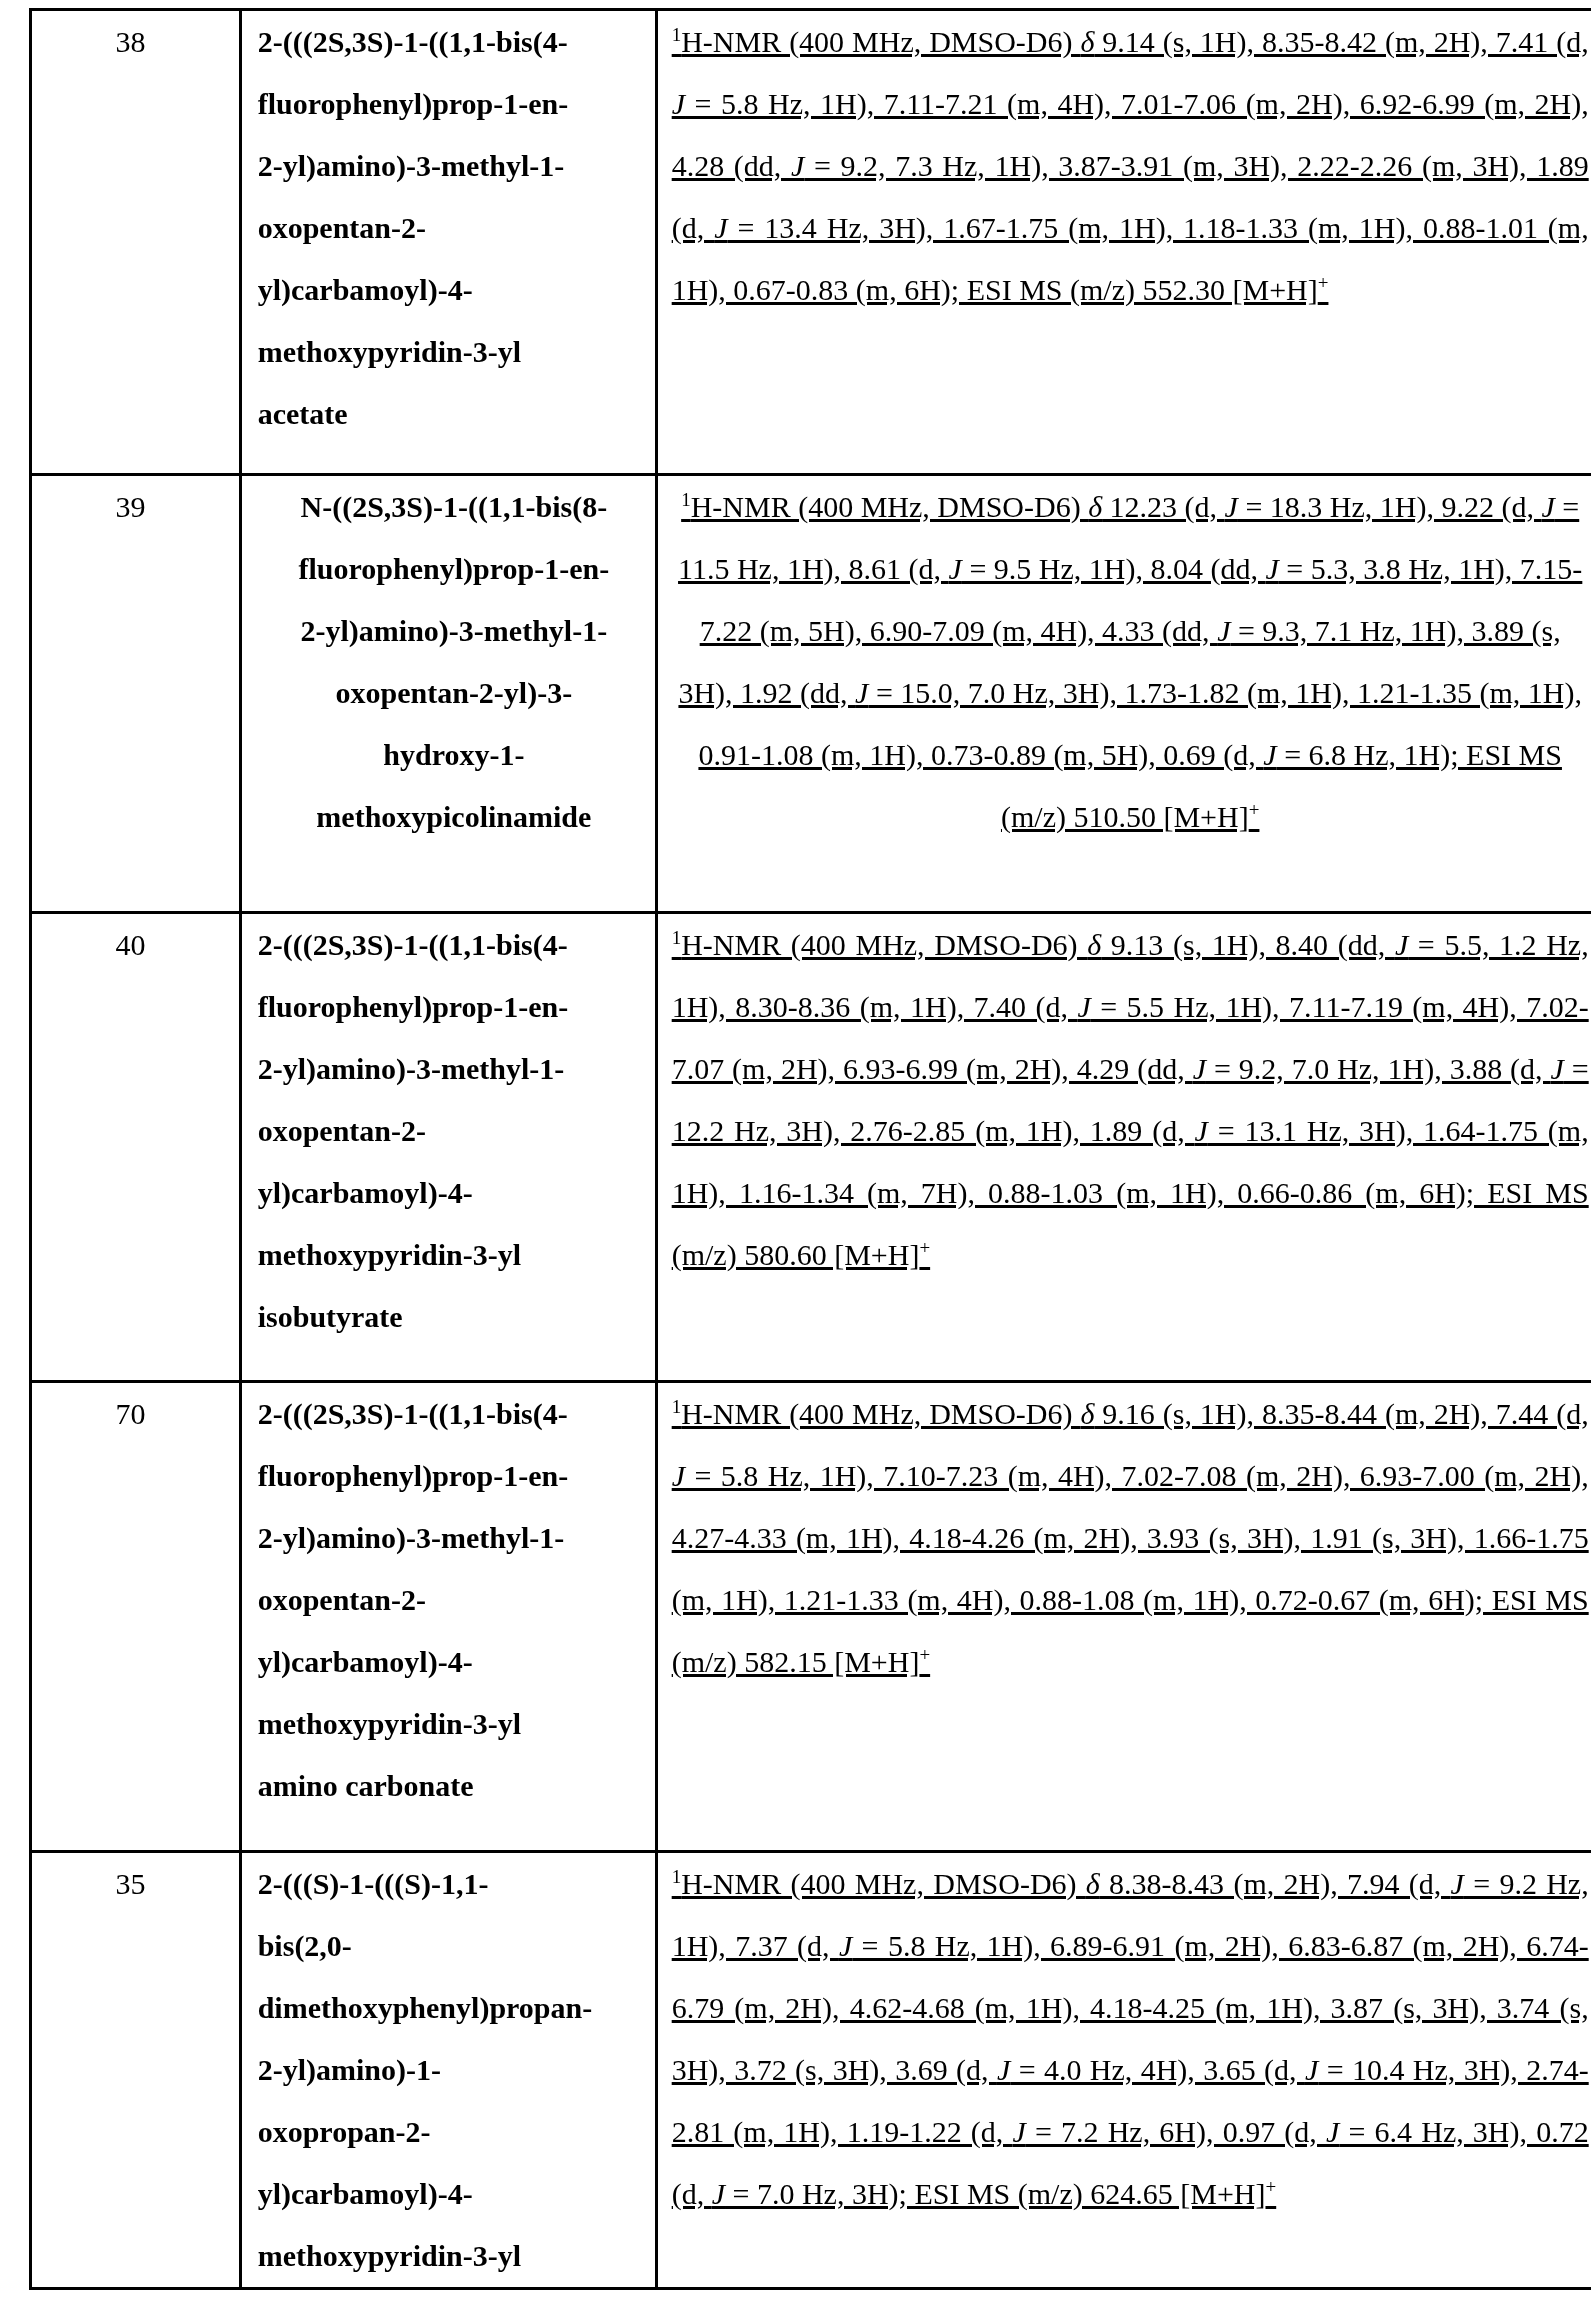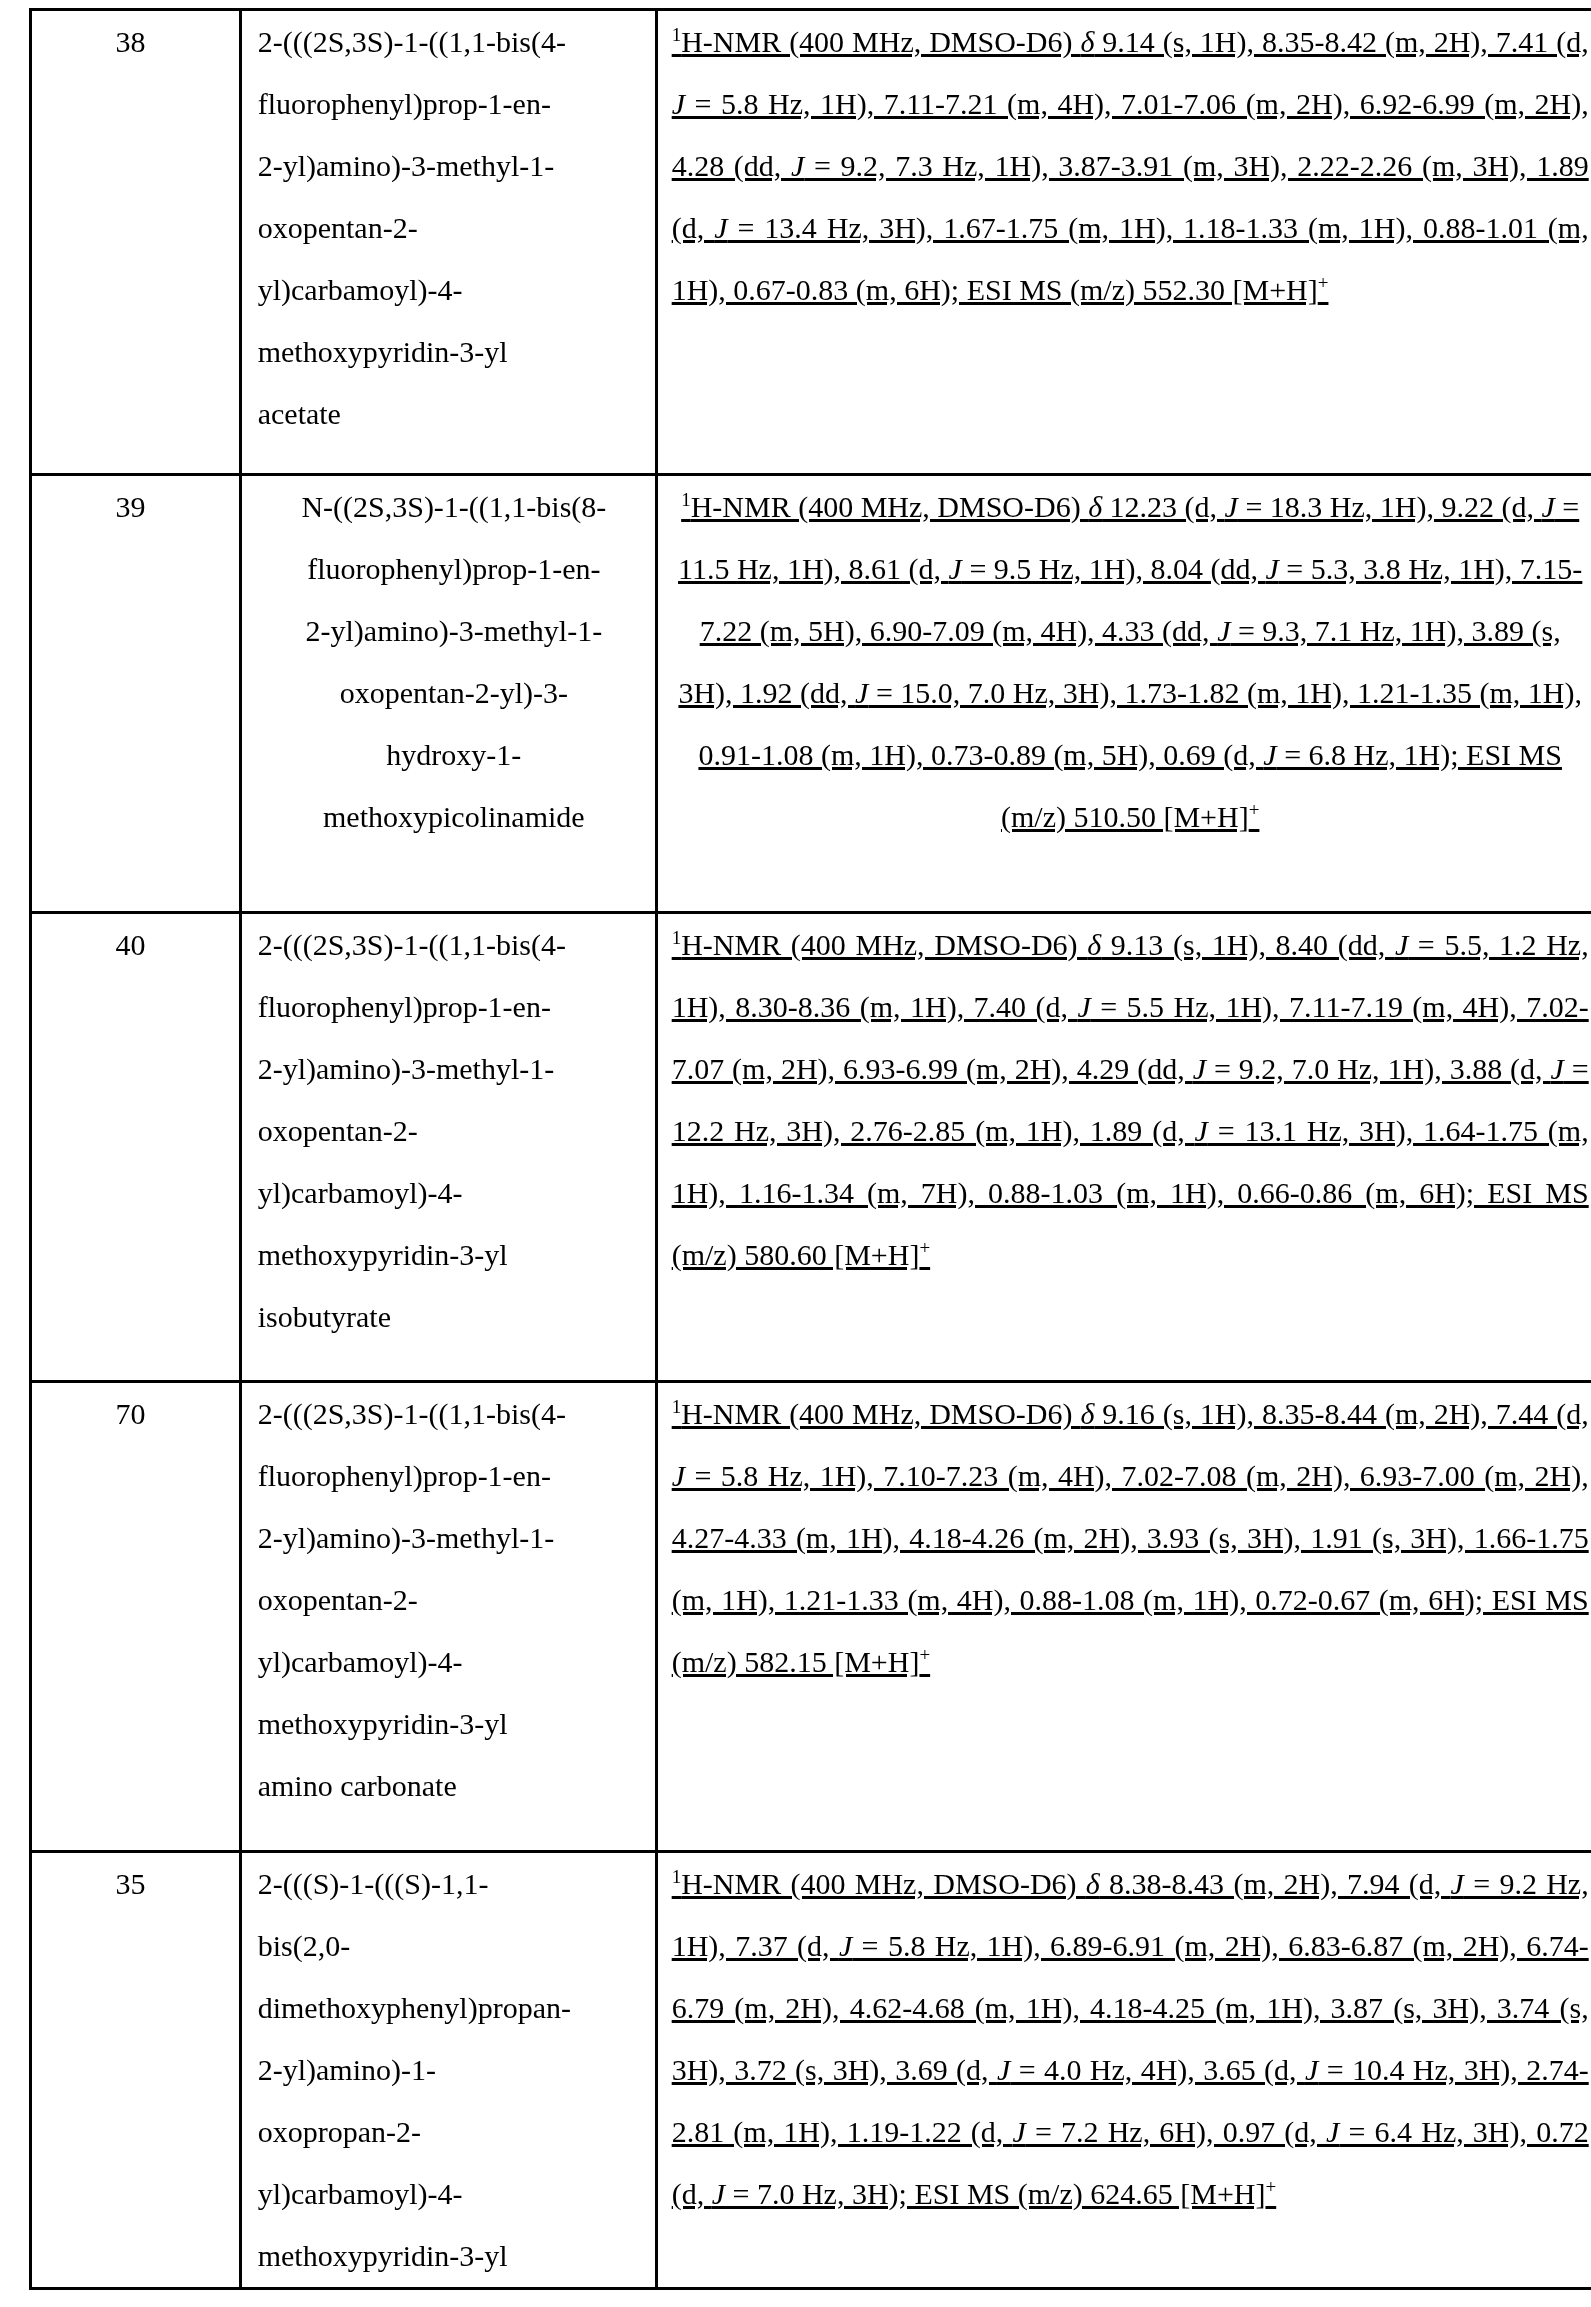--- a/index.html
+++ b/index.html
@@ -31,21 +31,21 @@
     line-height: 62px;
     padding: 0;
   }
   col.c-num { width: 210px; }
   col.c-name { width: 416px; }
   col.c-data { width: 948px; }
   td.cell-num {
     text-align: center;
   }
   td.cell-num span { display: inline-block; padding-right: 9.5px; }
-  td.cell-name { padding-left: 16px !important; padding-right: 4.7px !important; }
+  td.cell-name { padding-left: 16px !important; padding-right: 4.7px !important; font-weight: bold; }
   td.cell-data {
     padding-left: 14px !important;
     padding-right: 14px !important;
     text-align: justify;
     text-decoration: underline;
   }
   tr.r38 td { height: 462px; }
   tr.r39 td { height: 435px; text-align: center; }
   tr.r40 td { height: 466px; }
   tr.r41 td { height: 467px; }

